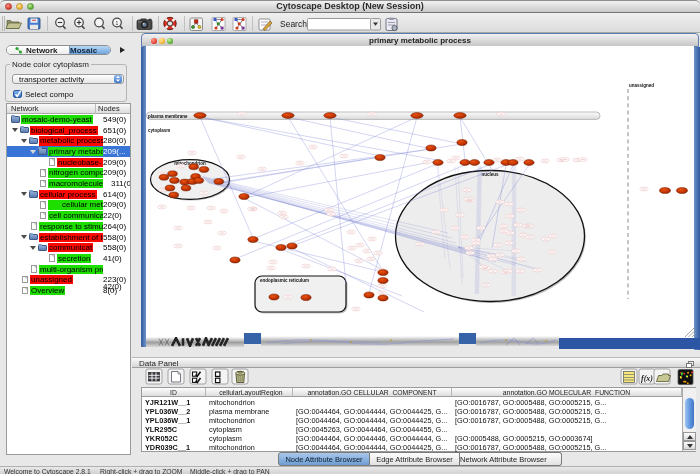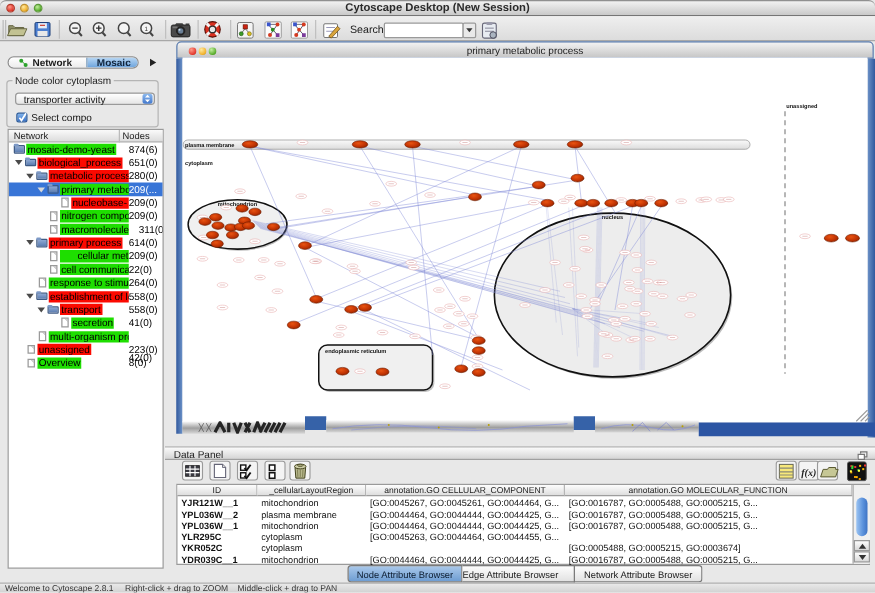--- a/index.html
+++ b/index.html
@@ -103,21 +103,21 @@
   <div class="abs" style="left:6px;top:10.5px;width:105px;height:10.5px;border:1px solid #8f8f8f;border-radius:5.5px;background:#fff;overflow:hidden">
     <div class="abs" style="left:0;top:0;width:62px;height:100%;background:linear-gradient(#ffffff,#ececec)">
       <svg width="10" height="9" viewBox="0 0 10 9" style="position:absolute;left:7px;top:0.5px">
           <circle cx="3" cy="2.5" r="1.6" fill="#2ca32c"></circle>
           <circle cx="6.5" cy="6" r="1.6" fill="#2ca32c"></circle>
           <line x1="3" y1="2.5" x2="6.5" y2="6" stroke="#2ca32c" stroke-width="0.8"></line>
         </svg>
       <div style="font-size:8px;font-weight:bold;color:#1a1a1a;line-height:9.5px;padding-left:19px">Network</div>
     </div>
     <div class="abs" style="left:62px;top:0;width:43px;height:100%;background:linear-gradient(#b8d7f4,#6da4dd);border-left:1px solid #7799bb">
-      <div style="font-size:8px;font-weight:bold;color:#10243c;line-height:9.5px;text-align:center">Mosaic</div>
+      <div style="font-size:8px;font-weight:bold;color:#10243c;line-height:9.5px;text-align:left">Mosaic</div>
     </div>
   </div>
   <div class="abs" style="left:120px;top:13px;width:0;height:0;border-top:3.5px solid transparent;border-bottom:3.5px solid transparent;border-left:5.5px solid #222"></div>
 
   <div class="abs" style="left:5px;top:30px;width:122px;height:38px;border:1px solid #b5b5b5;border-radius:3px"></div>
   <div class="abs" style="left:10px;top:25.5px;background:#e8e8e8;padding:0 2px;font-size:8px;color:#222">Node color cytoplasm</div>
 
   <div class="abs" style="left:12px;top:39.5px;width:112px;height:10.5px;background:linear-gradient(#ffffff,#e6e6e6);border:1px solid #9a9a9a;border-radius:3px">
     <div style="font-size:8px;color:#111;line-height:9px;padding-left:6px">transporter activity</div>
     <div class="abs" style="right:1.5px;top:0.8px;width:8px;height:7.5px;background:linear-gradient(#8cb9ef,#4378cc);border-radius:2px"></div>
@@ -135,21 +135,21 @@
 
   <div class="abs" style="left:6px;top:69px;width:125px;height:352px;background:#fff;border:1px solid #9a9a9a;overflow:hidden">
     <div class="abs" style="left:0;top:0;width:124px;height:10px;background:linear-gradient(#fafafa,#dcdcdc);border-bottom:1px solid #aaa">
       <div class="abs" style="left:4px;font-size:7.5px;color:#222;line-height:10px">Network</div>
       <div class="abs" style="left:88px;top:0;width:1px;height:10px;background:#bbb"></div>
       <div class="abs" style="left:91px;font-size:7.5px;color:#222;line-height:10px">Nodes</div>
     </div>
 <div style="position:absolute;left:4px;top:12.4px;width:9px;height:6.4px;background:linear-gradient(#8fa9d3,#5a7cb0);border:0.5px solid #3f5b85;border-radius:1px"></div>
       <div style="position:absolute;left:4px;top:11.3px;width:4px;height:2px;background:#7d99c6;border-radius:1px 1px 0 0"></div>
 <div style="position:absolute;left:14px;top:11.0px;height:9.2px;line-height:9.2px;background:#1ede00;padding:0 1px;font-size:8px;color:#000;white-space:nowrap;overflow:hidden;max-width:82px">mosaic-demo-yeast</div>
-<div style="position:absolute;left:96px;top:11.0px;height:9.2px;line-height:9.2px;font-size:8px;color:#000">874(6)</div>
+<div style="position:absolute;left:96px;top:11.0px;height:9.2px;line-height:9.2px;font-size:8px;color:#000">549(0)</div>
 <div style="position:absolute;left:5px;top:24.3px;width:0;height:0;border-left:3.2px solid transparent;border-right:3.2px solid transparent;border-top:4.2px solid #4a4a4a"></div>
 <div style="position:absolute;left:13px;top:23.1px;width:9px;height:6.4px;background:linear-gradient(#8fa9d3,#5a7cb0);border:0.5px solid #3f5b85;border-radius:1px"></div>
       <div style="position:absolute;left:13px;top:22.0px;width:4px;height:2px;background:#7d99c6;border-radius:1px 1px 0 0"></div>
 <div style="position:absolute;left:23px;top:21.7px;height:9.2px;line-height:9.2px;background:#fb0900;padding:0 1px;font-size:8px;color:#000;white-space:nowrap;overflow:hidden;max-width:73px">biological_process</div>
 <div style="position:absolute;left:96px;top:21.7px;height:9.2px;line-height:9.2px;font-size:8px;color:#000">651(0)</div>
 <div style="position:absolute;left:14px;top:35.0px;width:0;height:0;border-left:3.2px solid transparent;border-right:3.2px solid transparent;border-top:4.2px solid #4a4a4a"></div>
 <div style="position:absolute;left:22px;top:33.8px;width:9px;height:6.4px;background:linear-gradient(#8fa9d3,#5a7cb0);border:0.5px solid #3f5b85;border-radius:1px"></div>
       <div style="position:absolute;left:22px;top:32.7px;width:4px;height:2px;background:#7d99c6;border-radius:1px 1px 0 0"></div>
 <div style="position:absolute;left:32px;top:32.4px;height:9.2px;line-height:9.2px;background:#fb0900;padding:0 1px;font-size:8px;color:#000;white-space:nowrap;overflow:hidden;max-width:64px">metabolic process</div>
 <div style="position:absolute;left:96px;top:32.4px;height:9.2px;line-height:9.2px;font-size:8px;color:#000">280(0)</div>
@@ -164,61 +164,61 @@
 <div style="position:absolute;left:96px;top:53.7px;height:9.2px;line-height:9.2px;font-size:8px;color:#000">209(0)</div>
 <div style="position:absolute;left:32.5px;top:65.0px;width:6px;height:7.6px;background:linear-gradient(225deg,#cfcfcf 1.8px,#fff 1.8px);border:1px solid #9a9a9a"></div>
 <div style="position:absolute;left:41px;top:64.4px;height:9.2px;line-height:9.2px;background:#1ede00;padding:0 1px;font-size:8px;color:#000;white-space:nowrap;overflow:hidden;max-width:55px">nitrogen compo</div>
 <div style="position:absolute;left:96px;top:64.4px;height:9.2px;line-height:9.2px;font-size:8px;color:#000">209(0)</div>
 <div style="position:absolute;left:32.5px;top:75.7px;width:6px;height:7.6px;background:linear-gradient(225deg,#cfcfcf 1.8px,#fff 1.8px);border:1px solid #9a9a9a"></div>
 <div style="position:absolute;left:41px;top:75.1px;height:9.2px;line-height:9.2px;background:#1ede00;padding:0 1px;font-size:8px;color:#000;white-space:nowrap;overflow:hidden;max-width:55px">macromolecule</div>
 <div style="position:absolute;left:104px;top:75.1px;height:9.2px;line-height:9.2px;font-size:8px;color:#000">311(0)</div>
 <div style="position:absolute;left:14px;top:88.4px;width:0;height:0;border-left:3.2px solid transparent;border-right:3.2px solid transparent;border-top:4.2px solid #4a4a4a"></div>
 <div style="position:absolute;left:22px;top:87.2px;width:9px;height:6.4px;background:linear-gradient(#8fa9d3,#5a7cb0);border:0.5px solid #3f5b85;border-radius:1px"></div>
       <div style="position:absolute;left:22px;top:86.1px;width:4px;height:2px;background:#7d99c6;border-radius:1px 1px 0 0"></div>
-<div style="position:absolute;left:32px;top:85.8px;height:9.2px;line-height:9.2px;background:#fb0900;padding:0 1px;font-size:8px;color:#000;white-space:nowrap;overflow:hidden;max-width:64px">primary process</div>
+<div style="position:absolute;left:32px;top:85.8px;height:9.2px;line-height:9.2px;background:#fb0900;padding:0 1px;font-size:8px;color:#000;white-space:nowrap;overflow:hidden;max-width:64px">cellular process</div>
 <div style="position:absolute;left:96px;top:85.8px;height:9.2px;line-height:9.2px;font-size:8px;color:#000">614(0)</div>
 <div style="position:absolute;left:32.5px;top:97.0px;width:6px;height:7.6px;background:linear-gradient(225deg,#cfcfcf 1.8px,#fff 1.8px);border:1px solid #9a9a9a"></div>
 <div style="position:absolute;left:41px;top:96.4px;height:9.2px;line-height:9.2px;background:#1ede00;padding:0 14px;font-size:8px;color:#000;white-space:nowrap;overflow:hidden;max-width:55px">cellular metabo</div>
 <div style="position:absolute;left:96px;top:96.4px;height:9.2px;line-height:9.2px;font-size:8px;color:#000">209(0)</div>
 <div style="position:absolute;left:32.5px;top:107.7px;width:6px;height:7.6px;background:linear-gradient(225deg,#cfcfcf 1.8px,#fff 1.8px);border:1px solid #9a9a9a"></div>
 <div style="position:absolute;left:41px;top:107.1px;height:9.2px;line-height:9.2px;background:#1ede00;padding:0 1px;font-size:8px;color:#000;white-space:nowrap;overflow:hidden;max-width:55px">cell communicat</div>
 <div style="position:absolute;left:96px;top:107.1px;height:9.2px;line-height:9.2px;font-size:8px;color:#000">22(0)</div>
 <div style="position:absolute;left:23.5px;top:118.4px;width:6px;height:7.6px;background:linear-gradient(225deg,#cfcfcf 1.8px,#fff 1.8px);border:1px solid #9a9a9a"></div>
 <div style="position:absolute;left:32px;top:117.8px;height:9.2px;line-height:9.2px;background:#1ede00;padding:0 1px;font-size:8px;color:#000;white-space:nowrap;overflow:hidden;max-width:64px">response to stimul</div>
 <div style="position:absolute;left:96px;top:117.8px;height:9.2px;line-height:9.2px;font-size:8px;color:#000">264(0)</div>
 <div style="position:absolute;left:14px;top:131.1px;width:0;height:0;border-left:3.2px solid transparent;border-right:3.2px solid transparent;border-top:4.2px solid #4a4a4a"></div>
 <div style="position:absolute;left:22px;top:129.9px;width:9px;height:6.4px;background:linear-gradient(#8fa9d3,#5a7cb0);border:0.5px solid #3f5b85;border-radius:1px"></div>
       <div style="position:absolute;left:22px;top:128.8px;width:4px;height:2px;background:#7d99c6;border-radius:1px 1px 0 0"></div>
 <div style="position:absolute;left:32px;top:128.5px;height:9.2px;line-height:9.2px;background:#fb0900;padding:0 1px;font-size:8px;color:#000;white-space:nowrap;overflow:hidden;max-width:64px">establishment of lo</div>
 <div style="position:absolute;left:96px;top:128.5px;height:9.2px;line-height:9.2px;font-size:8px;color:#000">558(0)</div>
 <div style="position:absolute;left:23px;top:141.8px;width:0;height:0;border-left:3.2px solid transparent;border-right:3.2px solid transparent;border-top:4.2px solid #4a4a4a"></div>
 <div style="position:absolute;left:31px;top:140.6px;width:9px;height:6.4px;background:linear-gradient(#8fa9d3,#5a7cb0);border:0.5px solid #3f5b85;border-radius:1px"></div>
       <div style="position:absolute;left:31px;top:139.5px;width:4px;height:2px;background:#7d99c6;border-radius:1px 1px 0 0"></div>
-<div style="position:absolute;left:41px;top:139.2px;height:9.2px;line-height:9.2px;background:#fb0900;padding:0 1px;font-size:8px;color:#000;white-space:nowrap;overflow:hidden;max-width:55px">transport</div>
+<div style="position:absolute;left:41px;top:139.2px;height:9.2px;line-height:9.2px;background:#fb0900;padding:0 1px;font-size:8px;color:#000;white-space:nowrap;overflow:hidden;max-width:55px">communicat</div>
 <div style="position:absolute;left:96px;top:139.2px;height:9.2px;line-height:9.2px;font-size:8px;color:#000">558(0)</div>
 <div style="position:absolute;left:41.5px;top:150.4px;width:6px;height:7.6px;background:linear-gradient(225deg,#cfcfcf 1.8px,#fff 1.8px);border:1px solid #9a9a9a"></div>
 <div style="position:absolute;left:50px;top:149.8px;height:9.2px;line-height:9.2px;background:#1ede00;padding:0 1px;font-size:8px;color:#000;white-space:nowrap;overflow:hidden;max-width:46px">secretion</div>
 <div style="position:absolute;left:96px;top:149.8px;height:9.2px;line-height:9.2px;font-size:8px;color:#000">41(0)</div>
 <div style="position:absolute;left:23.5px;top:161.1px;width:6px;height:7.6px;background:linear-gradient(225deg,#cfcfcf 1.8px,#fff 1.8px);border:1px solid #9a9a9a"></div>
 <div style="position:absolute;left:32px;top:160.5px;height:9.2px;line-height:9.2px;background:#1ede00;padding:0 1px;font-size:8px;color:#000;white-space:nowrap;overflow:hidden;max-width:64px">multi-organism pro</div>
 <div style="position:absolute;left:96px;top:178px;height:9.2px;line-height:9.2px;font-size:8px;color:#000">42(0)</div>
 <div style="position:absolute;left:14.5px;top:171.8px;width:6px;height:7.6px;background:linear-gradient(225deg,#cfcfcf 1.8px,#fff 1.8px);border:1px solid #9a9a9a"></div>
 <div style="position:absolute;left:23px;top:171.2px;height:9.2px;line-height:9.2px;background:#fb0900;padding:0 1px;font-size:8px;color:#000;white-space:nowrap;overflow:hidden;max-width:73px">unassigned</div>
 <div style="position:absolute;left:96px;top:171.2px;height:9.2px;line-height:9.2px;font-size:8px;color:#000">223(0)</div>
 <div style="position:absolute;left:14.5px;top:182.5px;width:6px;height:7.6px;background:linear-gradient(225deg,#cfcfcf 1.8px,#fff 1.8px);border:1px solid #9a9a9a"></div>
 <div style="position:absolute;left:23px;top:181.9px;height:9.2px;line-height:9.2px;background:#1ede00;padding:0 1px;font-size:8px;color:#000;white-space:nowrap;overflow:hidden;max-width:73px">Overview</div>
 <div style="position:absolute;left:96px;top:181.9px;height:9.2px;line-height:9.2px;font-size:8px;color:#000">8(0)</div>
   </div>
 </div>
 
 <div class="abs" style="left:141px;top:33px;width:558px;height:13.5px;background:linear-gradient(#f2f2f2,#c6c6c6);border:1px solid #5a7cae;border-radius:4px 4px 0 0">
   <div class="abs" style="left:9px;top:4px;width:5.5px;height:5.5px;border-radius:50%;background:radial-gradient(circle at 35% 30%,#ff9a8a,#e3382c 70%,#9a1007)"></div>
   <div class="abs" style="left:17px;top:4px;width:5.5px;height:5.5px;border-radius:50%;background:radial-gradient(circle at 35% 30%,#ffe9a0,#f1b029 70%,#9a6a07)"></div>
   <div class="abs" style="left:25px;top:4px;width:5.5px;height:5.5px;border-radius:50%;background:radial-gradient(circle at 35% 30%,#c4f0a0,#57ab2b 70%,#2a6a07)"></div>
-  <div style="text-align:center;font-size:8px;font-weight:normal;color:#222;line-height:13px">primary metabolic process</div>
+  <div style="text-align:center;font-size:8px;font-weight:bold;color:#222;line-height:13px">primary metabolic process</div>
 </div>
 <div class="abs" style="left:141px;top:46.5px;width:5px;height:300px;background:linear-gradient(90deg,#31599e,#6d93c8)"></div>
 <div class="abs" style="left:694px;top:46.5px;width:6px;height:303px;background:linear-gradient(90deg,#6d93c8,#31599e)"></div>
 <div class="abs" style="left:146px;top:46px;width:548px;height:292px;background:#fff"></div>
 <svg width="548" height="292" viewBox="0 0 548 292" style="position:absolute;left:146px;top:46px">
 <defs>
       <radialGradient id="ng" cx="40%" cy="35%" r="75%">
         <stop offset="0%" stop-color="#e85311"></stop>
         <stop offset="55%" stop-color="#c43504"></stop>
         <stop offset="100%" stop-color="#8c2300"></stop>
@@ -637,55 +637,55 @@
 <rect x="543.2" y="12.8" width="1.6" height="1.6" fill="#e90"></rect>
 </svg>
 
 <div class="abs" style="left:141px;top:386.5px;width:555px;height:65.5px;background:#fff;border:1px solid #9a9a9a">
 <div style="position:absolute;left:0px;top:0;width:64px;height:9.6px;background:linear-gradient(#fdfdfd,#dedede);border-right:1px solid #b5b5b5;border-bottom:1px solid #9d9d9d;font-size:6.8px;line-height:9.6px;text-align:center;color:#222;overflow:hidden">ID</div>
 <div style="position:absolute;left:64px;top:0;width:87px;height:9.6px;background:linear-gradient(#fdfdfd,#dedede);border-right:1px solid #b5b5b5;border-bottom:1px solid #9d9d9d;font-size:6.8px;line-height:9.6px;text-align:center;color:#222;overflow:hidden">_cellularLayoutRegion</div>
 <div style="position:absolute;left:151px;top:0;width:159px;height:9.6px;background:linear-gradient(#fdfdfd,#dedede);border-right:1px solid #b5b5b5;border-bottom:1px solid #9d9d9d;font-size:6.8px;line-height:9.6px;text-align:center;color:#222;overflow:hidden">annotation.GO CELLULAR_COMPONENT</div>
 <div style="position:absolute;left:310px;top:0;width:230px;height:9.6px;background:linear-gradient(#fdfdfd,#dedede);border-right:1px solid #b5b5b5;border-bottom:1px solid #9d9d9d;font-size:6.8px;line-height:9.6px;text-align:center;color:#222;overflow:hidden">annotation.GO MOLECULAR_FUNCTION</div>
 <div style="position:absolute;left:3px;top:10.3px;width:60px;height:9.2px;font-size:7.3px;line-height:9.2px;font-weight:bold;color:#111;white-space:nowrap;overflow:hidden">YJR121W__1</div>
 <div style="position:absolute;left:67px;top:10.3px;width:83px;height:9.2px;font-size:7.3px;line-height:9.2px;font-weight:normal;color:#111;white-space:nowrap;overflow:hidden">mitochondrion</div>
-<div style="position:absolute;left:154px;top:10.3px;width:155px;height:9.2px;font-size:7.3px;line-height:9.2px;font-weight:normal;color:#111;white-space:nowrap;overflow:hidden">[GO:0045267, GO:0045261, GO:0044464, G...</div>
 <div style="position:absolute;left:313px;top:10.3px;width:226px;height:9.2px;font-size:7.3px;line-height:9.2px;font-weight:normal;color:#111;white-space:nowrap;overflow:hidden">[GO:0016787, GO:0005488, GO:0005215, G...</div>
 <div style="position:absolute;left:3px;top:19.2px;width:60px;height:9.2px;font-size:7.3px;line-height:9.2px;font-weight:bold;color:#111;white-space:nowrap;overflow:hidden">YPL036W__2</div>
 <div style="position:absolute;left:67px;top:19.2px;width:83px;height:9.2px;font-size:7.3px;line-height:9.2px;font-weight:normal;color:#111;white-space:nowrap;overflow:hidden">plasma membrane</div>
 <div style="position:absolute;left:154px;top:19.2px;width:155px;height:9.2px;font-size:7.3px;line-height:9.2px;font-weight:normal;color:#111;white-space:nowrap;overflow:hidden">[GO:0044464, GO:0044444, GO:0044425, G...</div>
 <div style="position:absolute;left:313px;top:19.2px;width:226px;height:9.2px;font-size:7.3px;line-height:9.2px;font-weight:normal;color:#111;white-space:nowrap;overflow:hidden">[GO:0016787, GO:0005488, GO:0005215, G...</div>
 <div style="position:absolute;left:3px;top:28.2px;width:60px;height:9.2px;font-size:7.3px;line-height:9.2px;font-weight:bold;color:#111;white-space:nowrap;overflow:hidden">YPL036W__1</div>
 <div style="position:absolute;left:67px;top:28.2px;width:83px;height:9.2px;font-size:7.3px;line-height:9.2px;font-weight:normal;color:#111;white-space:nowrap;overflow:hidden">mitochondrion</div>
 <div style="position:absolute;left:154px;top:28.2px;width:155px;height:9.2px;font-size:7.3px;line-height:9.2px;font-weight:normal;color:#111;white-space:nowrap;overflow:hidden">[GO:0044464, GO:0044444, GO:0044425, G...</div>
 <div style="position:absolute;left:313px;top:28.2px;width:226px;height:9.2px;font-size:7.3px;line-height:9.2px;font-weight:normal;color:#111;white-space:nowrap;overflow:hidden">[GO:0016787, GO:0005488, GO:0005215, G...</div>
 <div style="position:absolute;left:3px;top:37.1px;width:60px;height:9.2px;font-size:7.3px;line-height:9.2px;font-weight:bold;color:#111;white-space:nowrap;overflow:hidden">YLR295C</div>
 <div style="position:absolute;left:67px;top:37.1px;width:83px;height:9.2px;font-size:7.3px;line-height:9.2px;font-weight:normal;color:#111;white-space:nowrap;overflow:hidden">cytoplasm</div>
 <div style="position:absolute;left:154px;top:37.1px;width:155px;height:9.2px;font-size:7.3px;line-height:9.2px;font-weight:normal;color:#111;white-space:nowrap;overflow:hidden">[GO:0045263, GO:0044464, GO:0044455, G...</div>
 <div style="position:absolute;left:3px;top:46.1px;width:60px;height:9.2px;font-size:7.3px;line-height:9.2px;font-weight:bold;color:#111;white-space:nowrap;overflow:hidden">YKR052C</div>
 <div style="position:absolute;left:67px;top:46.1px;width:83px;height:9.2px;font-size:7.3px;line-height:9.2px;font-weight:normal;color:#111;white-space:nowrap;overflow:hidden">cytoplasm</div>
+<div style="position:absolute;left:154px;top:46.1px;width:155px;height:9.2px;font-size:7.3px;line-height:9.2px;font-weight:normal;color:#111;white-space:nowrap;overflow:hidden">[GO:0044464, GO:0044446, GO:0044444, G...</div>
 <div style="position:absolute;left:313px;top:46.1px;width:226px;height:9.2px;font-size:7.3px;line-height:9.2px;font-weight:normal;color:#111;white-space:nowrap;overflow:hidden">[GO:0005488, GO:0005215, GO:0003674]</div>
 <div style="position:absolute;left:3px;top:55.0px;width:60px;height:9.2px;font-size:7.3px;line-height:9.2px;font-weight:bold;color:#111;white-space:nowrap;overflow:hidden">YDR039C__1</div>
 <div style="position:absolute;left:67px;top:55.0px;width:83px;height:9.2px;font-size:7.3px;line-height:9.2px;font-weight:normal;color:#111;white-space:nowrap;overflow:hidden">mitochondrion</div>
 <div style="position:absolute;left:154px;top:55.0px;width:155px;height:9.2px;font-size:7.3px;line-height:9.2px;font-weight:normal;color:#111;white-space:nowrap;overflow:hidden">[GO:0044464, GO:0044444, GO:0044425, G...</div>
 <div style="position:absolute;left:313px;top:55.0px;width:226px;height:9.2px;font-size:7.3px;line-height:9.2px;font-weight:normal;color:#111;white-space:nowrap;overflow:hidden">[GO:0016787, GO:0005488, GO:0005215, G...</div>
 
   <div class="abs" style="left:540px;top:0;width:13.5px;height:63.5px;background:#f0f0f0;border-left:1px solid #aaa">
     <div class="abs" style="left:1.5px;top:10px;width:9.5px;height:31px;border-radius:5px;background:linear-gradient(90deg,#9cc4f2,#5b92dc 60%,#3f74c4)"></div>
     <div class="abs" style="left:0;top:44px;width:13px;height:9px;background:linear-gradient(#fdfdfd,#d8d8d8);border:1px solid #999">
       <div style="width:0;height:0;border-left:3px solid transparent;border-right:3px solid transparent;border-bottom:4px solid #333;margin:2px auto"></div>
     </div>
     <div class="abs" style="left:0;top:53px;width:13px;height:9px;background:linear-gradient(#fdfdfd,#d8d8d8);border:1px solid #999">
       <div style="width:0;height:0;border-left:3px solid transparent;border-right:3px solid transparent;border-top:4px solid #333;margin:2.5px auto"></div>
     </div>
   </div>
 </div>
 
 <div class="abs" style="left:278px;top:451.5px;height:14px;display:flex">
   <div style="width:92px;background:linear-gradient(#a9c8ea,#6e9dd2);border:1px solid #7a7a7a;border-radius:3px 0 0 3px;font-size:7.5px;color:#0c1c30;text-align:center;line-height:13px;font-weight:normal">Node Attribute Browser</div>
-  <div style="width:90px;background:linear-gradient(#fdfdfd,#e2e2e2);border:1px solid #7a7a7a;border-left:none;font-size:7.5px;color:#222;text-align:left;line-height:13px">Edge Attribute Browser</div>
-  <div style="width:102px;background:linear-gradient(#fdfdfd,#e2e2e2);border:1px solid #7a7a7a;border-left:none;border-radius:0 3px 3px 0;font-size:7.5px;color:#222;text-align:center;line-height:13px">Network Attribute Browser</div>
+  <div style="width:90px;background:linear-gradient(#fdfdfd,#e2e2e2);border:1px solid #7a7a7a;border-left:none;font-size:7.5px;color:#222;text-align:center;line-height:13px">Edge Attribute Browser</div>
+  <div style="width:102px;background:linear-gradient(#fdfdfd,#e2e2e2);border:1px solid #7a7a7a;border-left:none;border-radius:0 3px 3px 0;font-size:7.5px;color:#222;text-align:left;line-height:13px">Network Attribute Browser</div>
 </div>
 
 <div class="abs" style="left:0;top:466px;width:700px;height:8px;background:linear-gradient(#e9e9e9,#d2d2d2);border-top:1px solid #b0b0b0">
   <div class="abs" style="left:4px;top:0.5px;font-size:6.8px;color:#333">Welcome to Cytoscape 2.8.1</div>
   <div class="abs" style="left:100px;top:0.5px;font-size:6.8px;color:#333">Right-click + drag to ZOOM</div>
   <div class="abs" style="left:190px;top:0.5px;font-size:6.8px;color:#333">Middle-click + drag to PAN</div>
 </div>
 
 </body></html>

